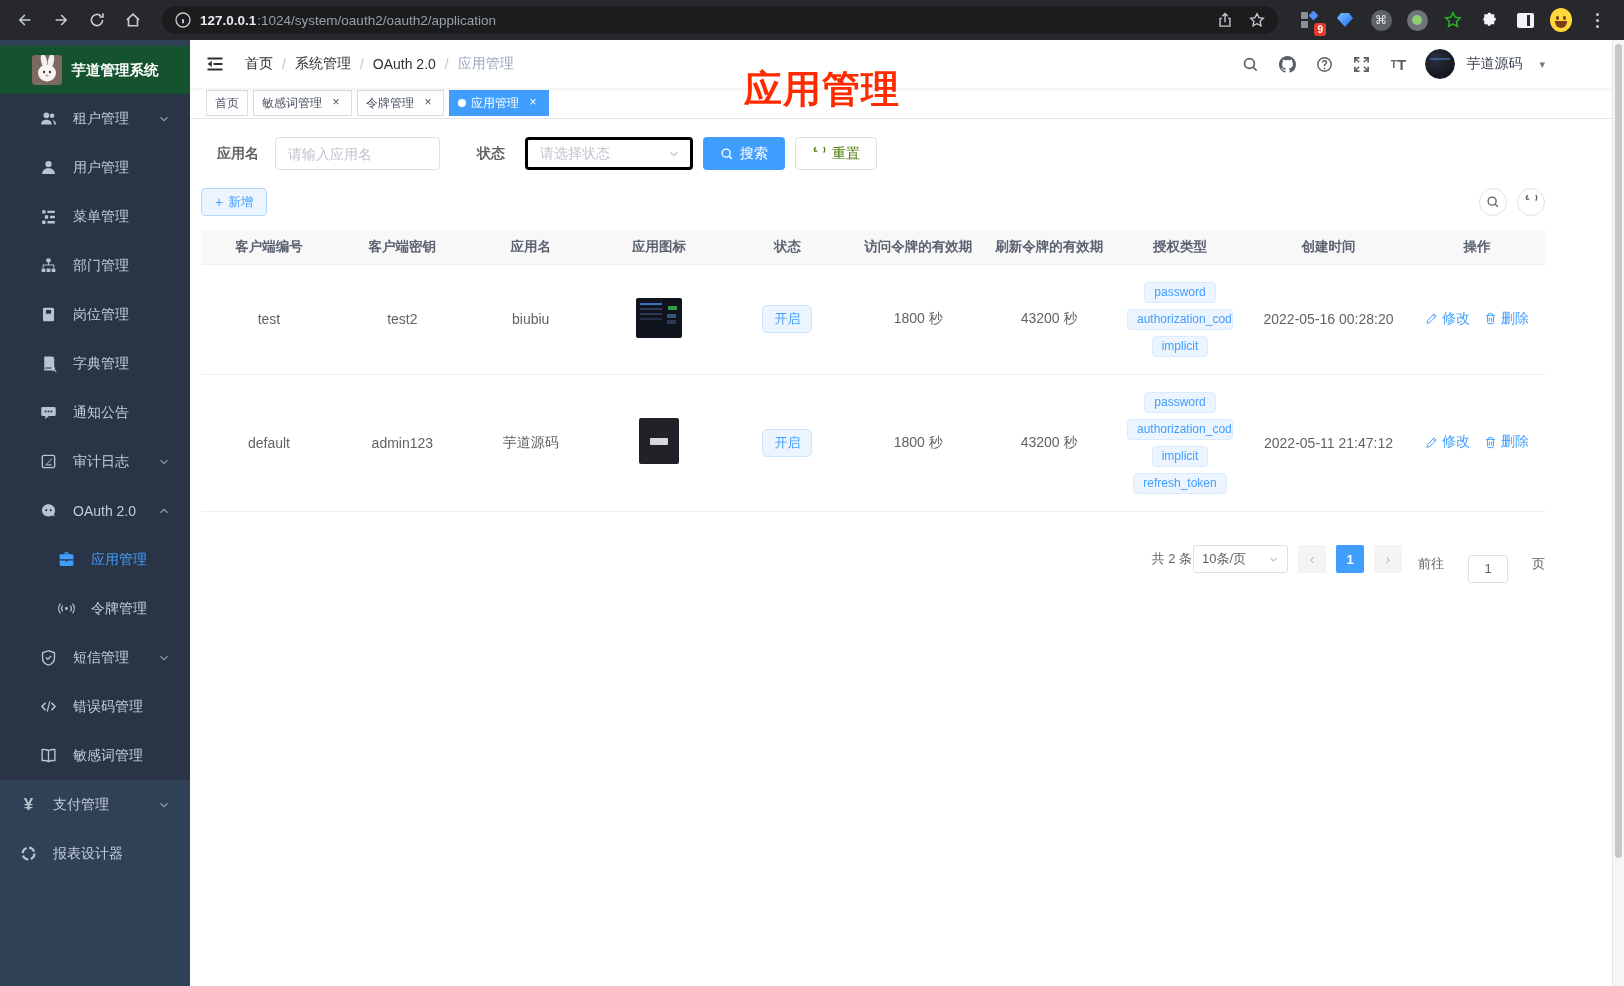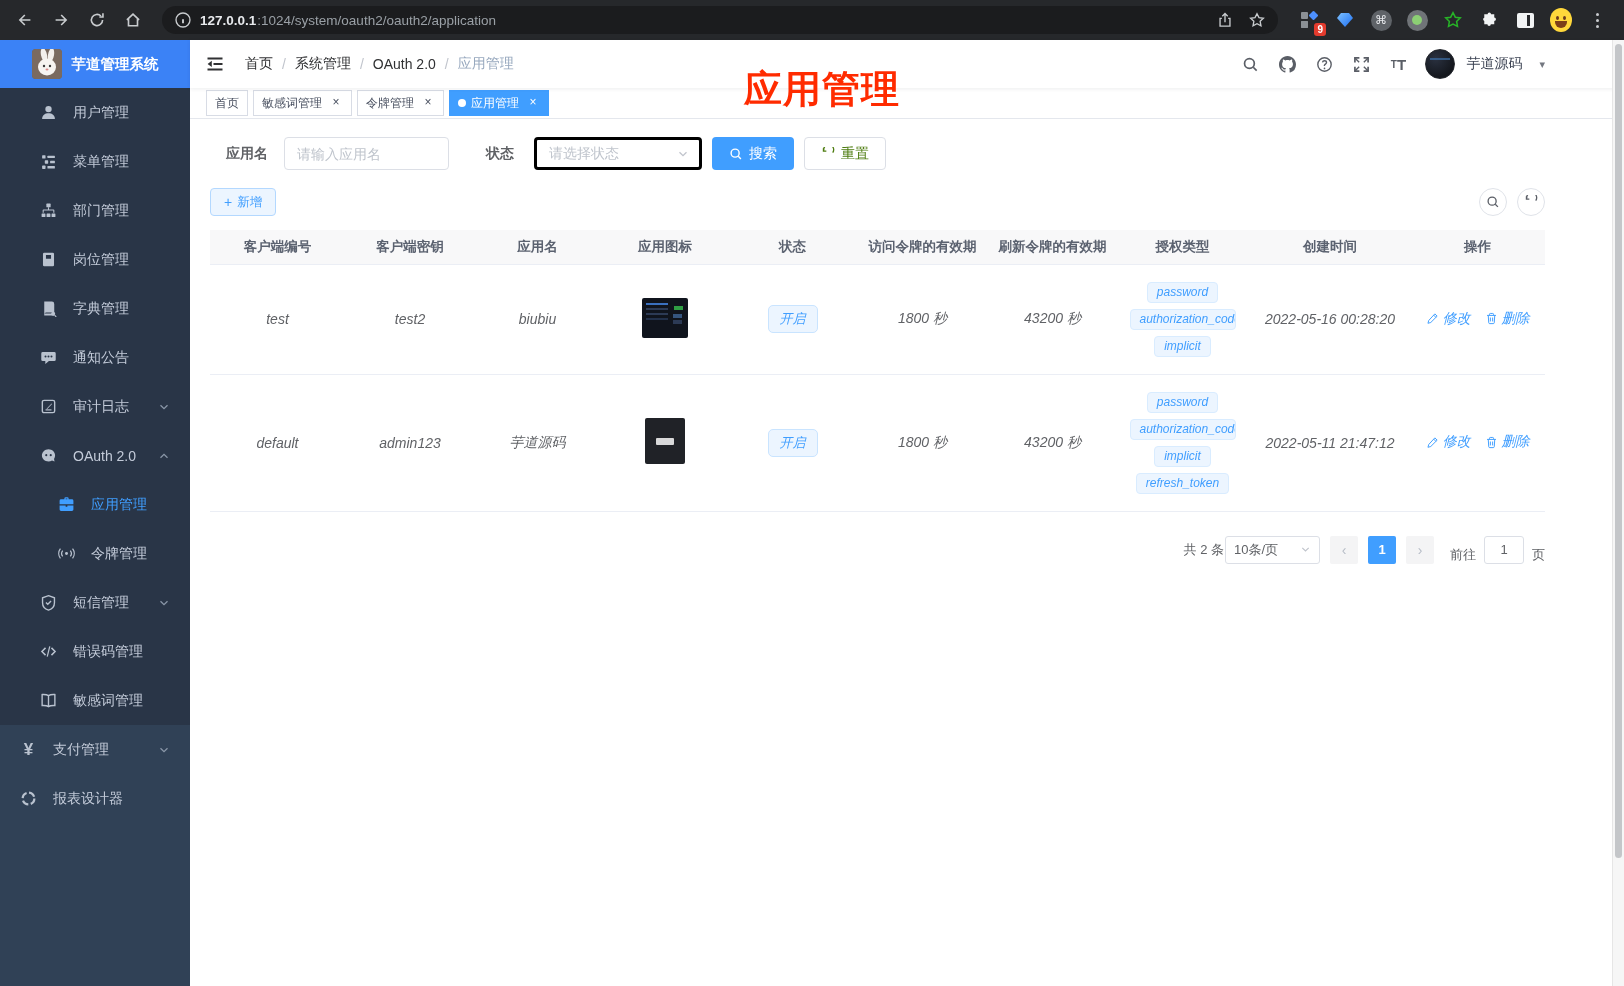--- a/index.html
+++ b/index.html
@@ -27,21 +27,21 @@
   .emoji-face { width:24px; height:24px; border-radius:50%; background:#ffd83b; position:relative; }
   .emoji-face i { position:absolute; top:8px; width:3px; height:4px; background:#6b3b1e; border-radius:50%; }
   .emoji-face i.l{left:6px} .emoji-face i.r{right:6px}
   .emoji-face u { position:absolute; left:5px; right:5px; bottom:4px; height:7px; border-radius:0 0 8px 8px; background:#7c3f19; }
   .vdots { display:flex; flex-direction:column; gap:3px; align-items:center; }
   .vdots i { width:3px; height:3px; border-radius:50%; background:#c8cbce; }
 
   
   .app { display:flex; height:946px; }
   .sidebar { width:190px; background:#304156; flex:0 0 auto; display:flex; flex-direction:column; overflow:hidden; }
-  .logo-bar { height:48px; display:flex; align-items:center; justify-content:center; gap:10px; background:#3b82f6; }
+  .logo-bar { height:48px; display:flex; align-items:center; justify-content:center; gap:10px; background:#14532d;margin-top:6px; }
   .logo-img { width:30px; height:30px; border-radius:4px; background:#6d5f58; position:relative; overflow:hidden; flex:0 0 auto; }
   .logo-img svg { width:30px; height:30px; }
   .logo-title { color:#fff; font-size:14.5px; font-weight:700; white-space:nowrap; }
   .menu { flex:1; overflow:hidden; }
   .menu-item { height:49px; display:flex; align-items:center; color:#c3cbd9; font-size:14px; cursor:pointer; }
   .menu-item .mi-icon { width:17px; height:17px; margin-right:16px; display:inline-flex; align-items:center; justify-content:center; color:#b9c2cf; flex:0 0 auto; }
   .menu-item .mi-icon svg { width:17px; height:17px; }
   .menu-item.lvl0 { padding-left:20px; background:#304156; }
   .menu-item.lvl1 { padding-left:40px; background:#293547; }
   .menu-item.lvl2 { padding-left:58px; background:#293547; }
@@ -75,21 +75,21 @@
   .tag-item { height:26px; line-height:24px; border:1px solid #d8dce5; background:#fff; color:#495060; font-size:12px; padding:0 8px; display:inline-flex; align-items:center; cursor:pointer; white-space:nowrap; }
   .tag-item .dot { width:8px; height:8px; border-radius:50%; background:#fff; margin-right:5px; display:none; }
   .tag-item .close { margin-left:7px; font-size:12px; width:14px; height:14px; line-height:13px; text-align:center; border-radius:50%; }
   .tag-item.active { background:#409eff; border-color:#409eff; color:#fff; }
   .tag-item.active .dot { display:inline-block; }
 
   
   .annotation { position:absolute; left:744px; top:64px; font-size:38px; font-weight:700; color:#ff2b00; z-index:50; letter-spacing:1px; }
 
   
-  .app-main { padding:18px 79px 0 20px; }
+  .app-main { padding:18px 79px 0 11px; }
   .filter-row { display:flex; align-items:center; }
   .f-label { font-size:14px; font-weight:700; color:#606266; }
   .ml16 { margin-left:16px; } 
   .f-input { width:165px; height:33px; border:1px solid #dcdfe6; border-radius:4px; padding:0 12px; font-size:14px; color:#606266; margin-left:16px; outline:none; }
   .f-input::placeholder { color:#bfc4cc; }
   .f-select { width:168px; height:33px; border:3px solid #000000; border-radius:4px; margin-left:20px; display:flex; align-items:center; justify-content:space-between; padding:0 10px 0 12px; cursor:pointer; }
   .f-select .ph { font-size:14px; color:#bfc4cc; }
   .f-select svg { width:12px; height:12px; color:#c0c4cc; }
   .btn { height:33px; border-radius:4px; display:inline-flex; align-items:center; gap:6px; font-size:14px; padding:0 16px; cursor:pointer; border:1px solid transparent; }
   .btn svg { width:14px; height:14px; }
@@ -98,41 +98,41 @@
   .toolbar-row { margin-top:18px; display:flex; align-items:center; }
   .btn-add { height:28px; padding:0 13px; font-size:12.5px; color:#409eff; background:#ecf5ff; border:1px solid #b3d8ff; border-radius:4px; display:inline-flex; align-items:center; gap:5px; cursor:pointer; }
   .btn-add .plus { font-size:14px; }
   .circle-btns { margin-left:auto; display:flex; gap:10px; }
   .circle-btn { width:28px; height:28px; border-radius:50%; border:1px solid #e0e3e9; background:#fff; color:#5a5e66; display:flex; align-items:center; justify-content:center; cursor:pointer; }
   .circle-btn svg { width:14px; height:14px; }
 
   
   table.grid { margin-top:14px; width:100%; border-collapse:collapse; table-layout:fixed; }
   table.grid th { height:34px; background:#f8f8f9; color:#5b6270; font-size:13.5px; font-weight:700; text-align:center; border-bottom:1px solid #ebeef5; padding:0 4px; white-space:nowrap; overflow:hidden; }
-  table.grid td { text-align:center; font-size:14px; color:#606266; padding:17px 4px; border-bottom:1px solid #ebeef5; vertical-align:middle;font-style:italic; }
+  table.grid td { text-align:center; font-size:14px; color:#606266; padding:17px 4px; border-bottom:1px solid #ebeef5; vertical-align:middle; }
   .grants { display:flex; flex-direction:column; align-items:center; gap:6px; }
   .grant-tag { font-size:12px; color:#409eff; background:#ecf5ff; border:1px solid #d9ecff; border-radius:4px; height:21px; line-height:19px; padding:0 9px; max-width:106px; overflow:hidden; white-space:nowrap; }
   .status-tag { display:inline-block; font-size:13px; color:#409eff; background:#ecf5ff; border:1px solid #c9e4ff; border-radius:5px; padding:4px 11px; cursor:pointer; }
   .app-thumb { display:inline-block; position:relative; overflow:hidden; }
   .thumb-shot { width:46px; height:40px; background:#10141d; border-radius:2px; }
   .thumb-shot::before { content:""; position:absolute; left:4px; top:5px; width:22px; height:2px; background:#3a70c0; box-shadow:0 5px 0 #2c3a55, 0 10px 0 #2c3a55, 0 15px 0 #22304a; }
   .thumb-shot::after { content:""; position:absolute; right:5px; top:8px; width:9px; height:4px; background:#2f9e44; box-shadow:-1px 8px 0 #35557f, -1px 14px 0 #2c3a55; }
   .thumb-logo { width:40px; height:46px; background:#202227; border-radius:2px; }
   .thumb-logo::before { content:""; position:absolute; left:11px; top:20px; width:18px; height:7px; background:#e8e8e8; border-radius:1px; opacity:.92; }
   .op-link { color:#409eff; font-size:14px; display:inline-flex; align-items:center; gap:4px; cursor:pointer; margin:0 7px; white-space:nowrap; }
   .op-link svg { width:13px; height:13px; }
 
   
   .pagination { margin-top:24px; display:flex; align-items:center; justify-content:flex-end; font-size:13px; color:#606266; }
   .pg-total { margin-right:1px; }
   .pg-size { width:95px; height:28px; border:1px solid #dcdfe6; border-radius:3px; display:flex; align-items:center; justify-content:space-between; padding:0 8px; cursor:pointer; }
   .pg-size svg { width:11px; height:11px; color:#c0c4cc; }
   .pg-btn { width:28px; height:28px; border-radius:2px; background:#f4f4f5; color:#b6bcc6; display:flex; align-items:center; justify-content:center; font-size:14px; margin-left:10px; cursor:pointer; }
   .pg-page { width:28px; height:28px; border-radius:2px; background:#409eff; color:#fff; display:flex; align-items:center; justify-content:center; font-size:13px; font-weight:700; margin-left:10px; cursor:pointer; }
-  .pg-goto { margin-left:16px; display:flex; align-items:flex-end; gap:8px; }
+  .pg-goto { margin-left:16px; display:flex; align-items:flex-start; gap:24px;margin-top:19px; }
   .pg-input { width:40px; height:28px; border:1px solid #dcdfe6; border-radius:3px; text-align:center; font-size:13px; color:#606266; outline:none; }
 
   
   .page-scrollbar { position:absolute; right:0; top:40px; bottom:0; width:12px; background:#f6f6f6; border-left:1px solid #e6e6e6; z-index:60; }
   .page-scrollbar .thumb { position:absolute; left:2px; right:2px; top:4px; height:86%; background:#c4c6c9; border-radius:4px; }
 </style>
 </head>
 <body>
 
 <div class="browser-bar">
@@ -241,20 +241,36 @@
             <ellipse cx="19" cy="6" rx="3" ry="7" fill="#f3efec" transform="rotate(10 19 6)"></ellipse>
             <ellipse cx="15" cy="18" rx="9" ry="8.5" fill="#f7f4f1"></ellipse>
             <circle cx="12" cy="17" r="1.2" fill="#3a3a3a"></circle>
             <circle cx="18" cy="17" r="1.2" fill="#3a3a3a"></circle>
             <ellipse cx="15" cy="20.5" rx="1.5" ry="1" fill="#d98a8a"></ellipse>
           </svg>
       </div>
       <span class="logo-title">芋道管理系统</span>
     </div>
     <nav class="menu" id="menu">
+        <div class="menu-item lvl1">
+          <span class="mi-icon">
+            <svg viewBox="0 0 16 16" fill="currentColor">
+              <circle cx="6" cy="5" r="2.7"></circle>
+              <path d="M1 13.6c0-2.9 2.2-4.4 5-4.4s5 1.5 5 4.4z"></path>
+              <circle cx="11.4" cy="5.4" r="2.1"></circle>
+              <path d="M12.2 13.6h2.8c0-2.3-1.1-3.7-3.2-4.1.9.9 1.5 2.3 1.5 4.1z"></path>
+            </svg>
+          </span>
+          <span>租户管理</span>
+          <span class="mi-arrow down">
+            <svg viewBox="0 0 12 12" fill="none" stroke="currentColor" stroke-width="1.3">
+              <path d="M2.5 4.2l3.5 3.4 3.5-3.4"></path>
+            </svg>
+          </span>
+        </div>
         <div class="menu-item lvl1">
           <span class="mi-icon">
             <svg viewBox="0 0 16 16" fill="currentColor">
               <circle cx="8" cy="4.8" r="3"></circle>
               <path d="M2 14c0-3.3 2.7-5.2 6-5.2s6 1.9 6 5.2z"></path>
             </svg>
           </span>
           <span>用户管理</span>
         </div>
         <div class="menu-item lvl1">

